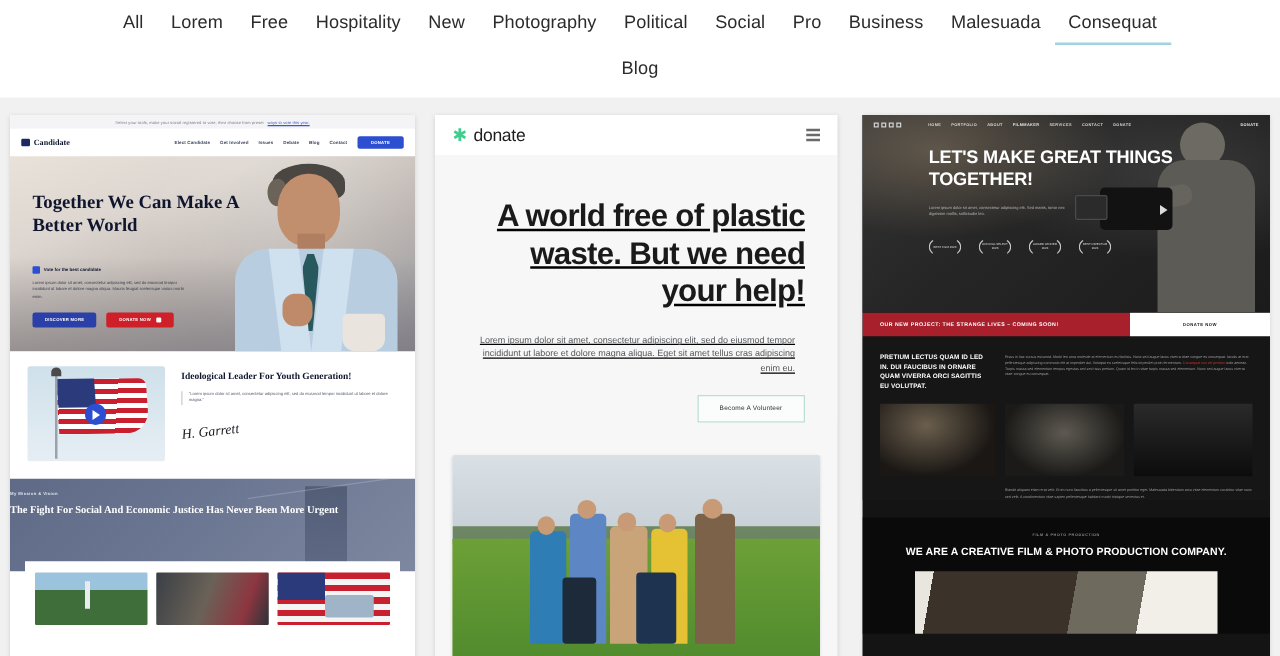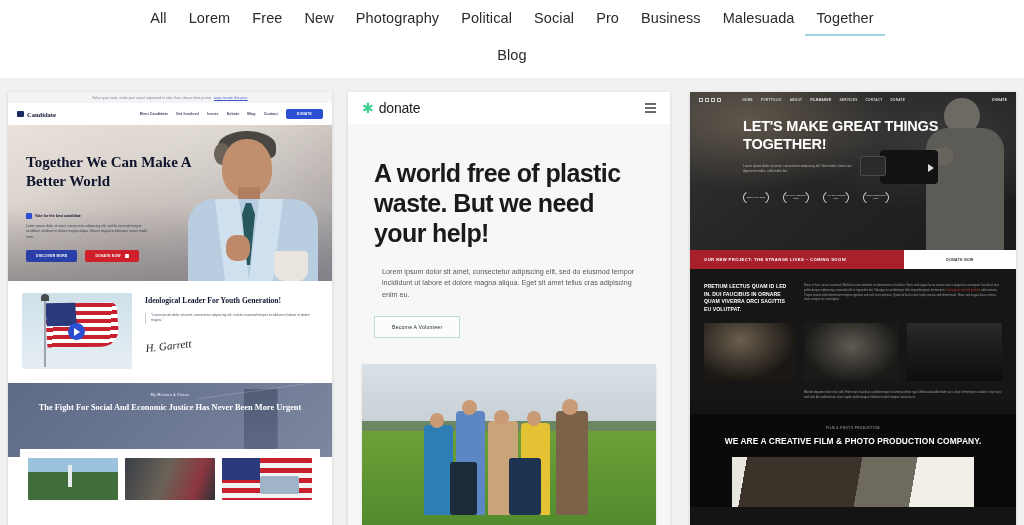--- a/index.html
+++ b/index.html
@@ -146,21 +146,21 @@
 
   .c1-mission {
     position:relative; height:74px; overflow:hidden;
     background: linear-gradient(135deg,#5e6a86 0%,#6b7692 45%,#7d879f 100%);
   }
   .c1-mission .bridge{position:absolute;right:4px;top:0;width:120px;height:74px;
      background:linear-gradient(#4c5770,#5b6580); clip-path:polygon(30% 8%,58% 8%,58% 100%,30% 100%);
      opacity:.85;}
   .c1-mission .cable{position:absolute;right:0;top:6px;width:130px;height:66px;
      border-top:1px solid rgba(220,225,235,.35); transform:rotate(-8deg); opacity:.7;}
-  .c1-mission-txt{position:relative;text-align:center;padding-top:10px;z-index:3;}
+  .c1-mission-txt{position:relative;text-align:left;padding-top:10px;z-index:3;}
   .c1-ml { font-size:3.4px; color:#dbe1ec; font-weight:bold; letter-spacing:.3px;}
   .c1-mh { margin-top:5px; font-family:"Liberation Serif", serif; font-weight:bold; font-size:8.4px; line-height:11px; color:#fff; }
 
   .c1-cards {
     position:relative; margin:-8px 12px 0; background:#fff; padding:9px 8px 10px;
     display:flex; gap:7px; z-index:4;
   }
   .c1-cell { flex:1; }
   .c1-cell .thumb{height:42px;border-radius:1px;overflow:hidden;position:relative;}
   .t1{background:linear-gradient(#9cc3de 0 34%,#3f6e3a 34% 100%);}
@@ -170,21 +170,21 @@
   .t3:after{content:"";position:absolute;left:0;top:0;width:42%;height:52%;background:#2b3a7a;}
   .t3:before{content:"";position:absolute;left:42%;top:42%;width:44%;height:44%;background:#9fb4c6;border-radius:2px;z-index:2;}
 
   
   .c2-nav { height:32px; background:#fff; display:flex; align-items:center; padding:0 14px; }
   .c2-logo { display:flex; align-items:center; gap:5px; }
   .c2-star { color:#3ecf8e; font-size:14px; line-height:14px; }
   .c2-name { font-size:14px; color:#1d1d1d; letter-spacing:-.2px; }
   .c2-ham { margin-left:auto; display:flex; flex-direction:column; gap:2.5px; }
   .c2-ham i { width:11px; height:1.4px; background:#6a6a6a; display:block; }
-  .c2-body { padding:34px 26px 0; text-align:left; background:#f7f7f7; }
+  .c2-body { padding:34px 26px 0; text-align:right; background:#f7f7f7;text-decoration:underline; }
   .c2-h1 { font-size:25px; line-height:30px; font-weight:bold; color:#1a1a1a; letter-spacing:-.6px; }
   .c2-p { margin-top:18px; font-size:7.2px; line-height:11.4px; color:#55585c; padding:0 8px;}
   .c2-btn {
     display:inline-block; margin-top:16px; border:1px solid #bcdfd0;
     color:#2c2f33; font-size:5.2px; padding:7px 17px; background:#fafdfb; letter-spacing:.2px;
   }
   .c2-photo {
     margin:26px 14px 0; height:168px; border-radius:2px; overflow:hidden; position:relative;
     background:linear-gradient(#d7dee4 0 40%,#6fa23b 40% 100%);
     box-shadow:0 1px 3px rgba(0,0,0,.12);
@@ -259,28 +259,29 @@
   .c3-abimg{margin:9px 22px 0;height:50px;background:linear-gradient(100deg,#e9e6df 0 6%,#3b332a 6% 52%,#6e6a5e 52% 74%,#f1efe8 74% 100%);}
 </style>
 </head>
 <body>
 
 <div class="filter-nav">
   <div class="filter-row">
     <div class="filter-item">All</div>
     <div class="filter-item">Lorem</div>
     <div class="filter-item">Free</div>
+    <div class="filter-item">Hospitality</div>
     <div class="filter-item">New</div>
     <div class="filter-item">Photography</div>
     <div class="filter-item">Political</div>
     <div class="filter-item">Social</div>
     <div class="filter-item">Pro</div>
     <div class="filter-item">Business</div>
     <div class="filter-item">Malesuada</div>
-    <div class="filter-item active">Together</div>
+    <div class="filter-item active">Consequat</div>
   </div>
   <div class="filter-row-2">
     <div class="filter-item">Blog</div>
   </div>
 </div>
 
 <div class="gallery">
 
   <div class="card" id="card1">
     <div class="c1-announce">

